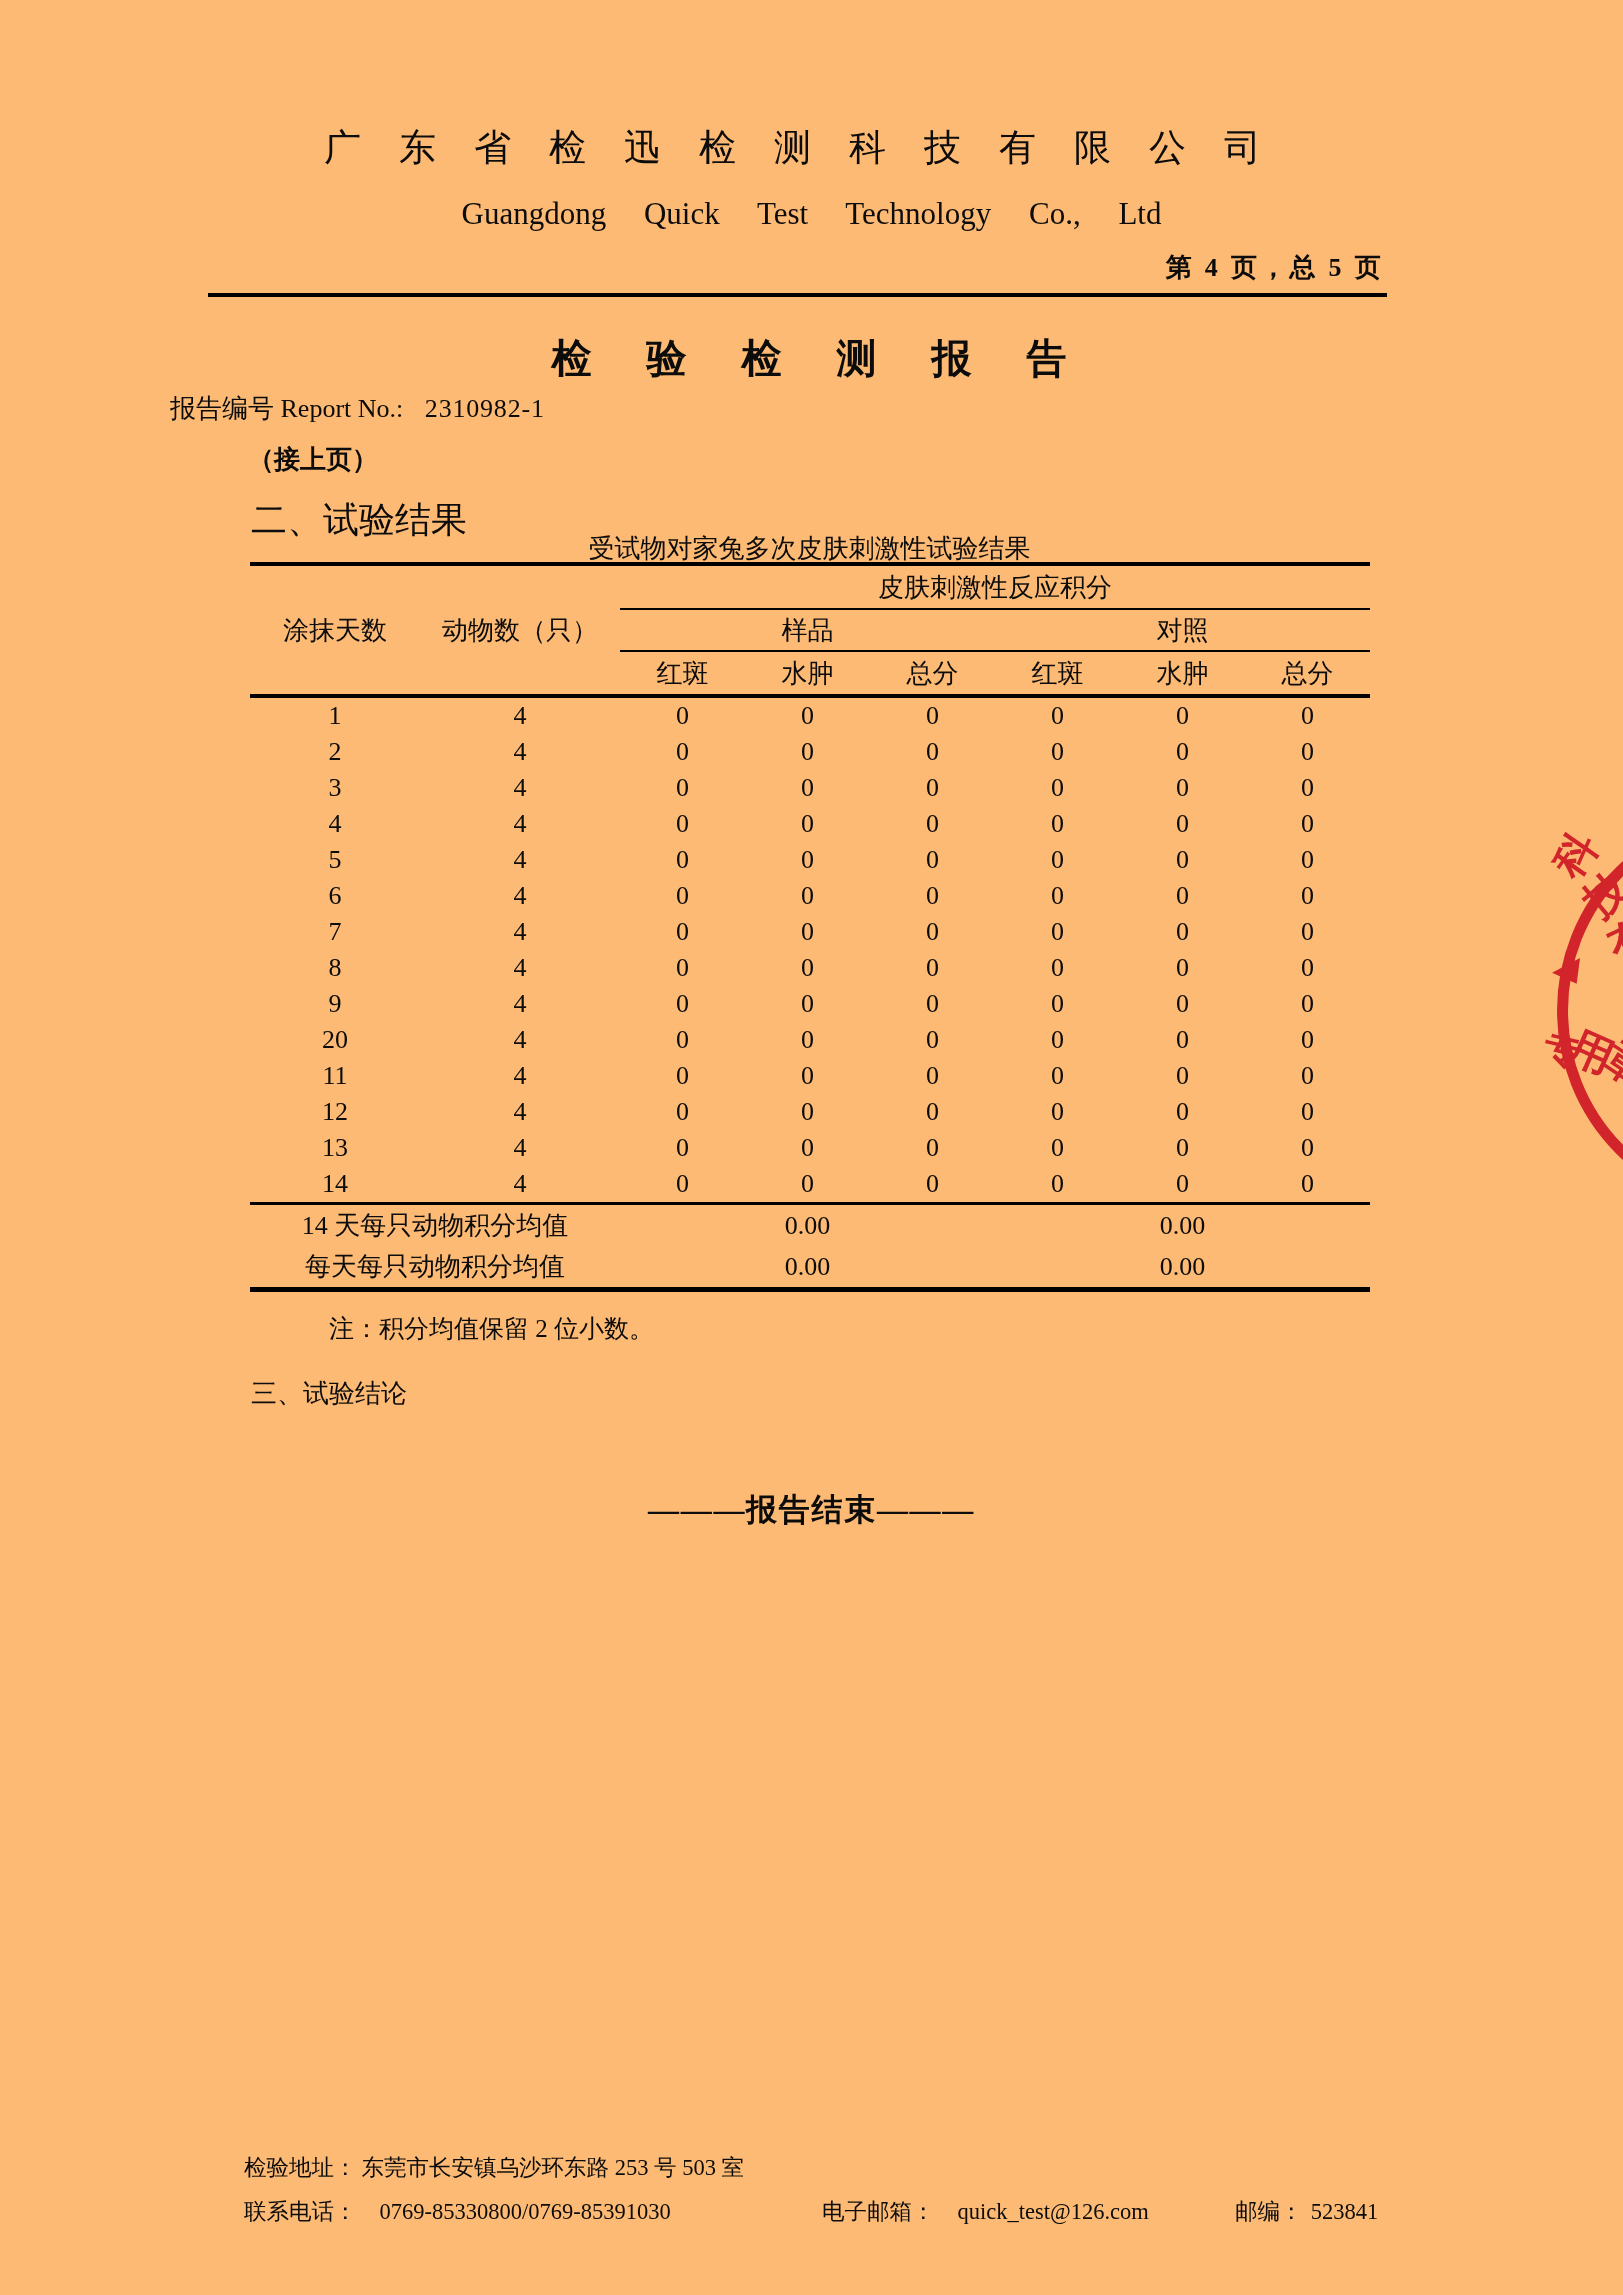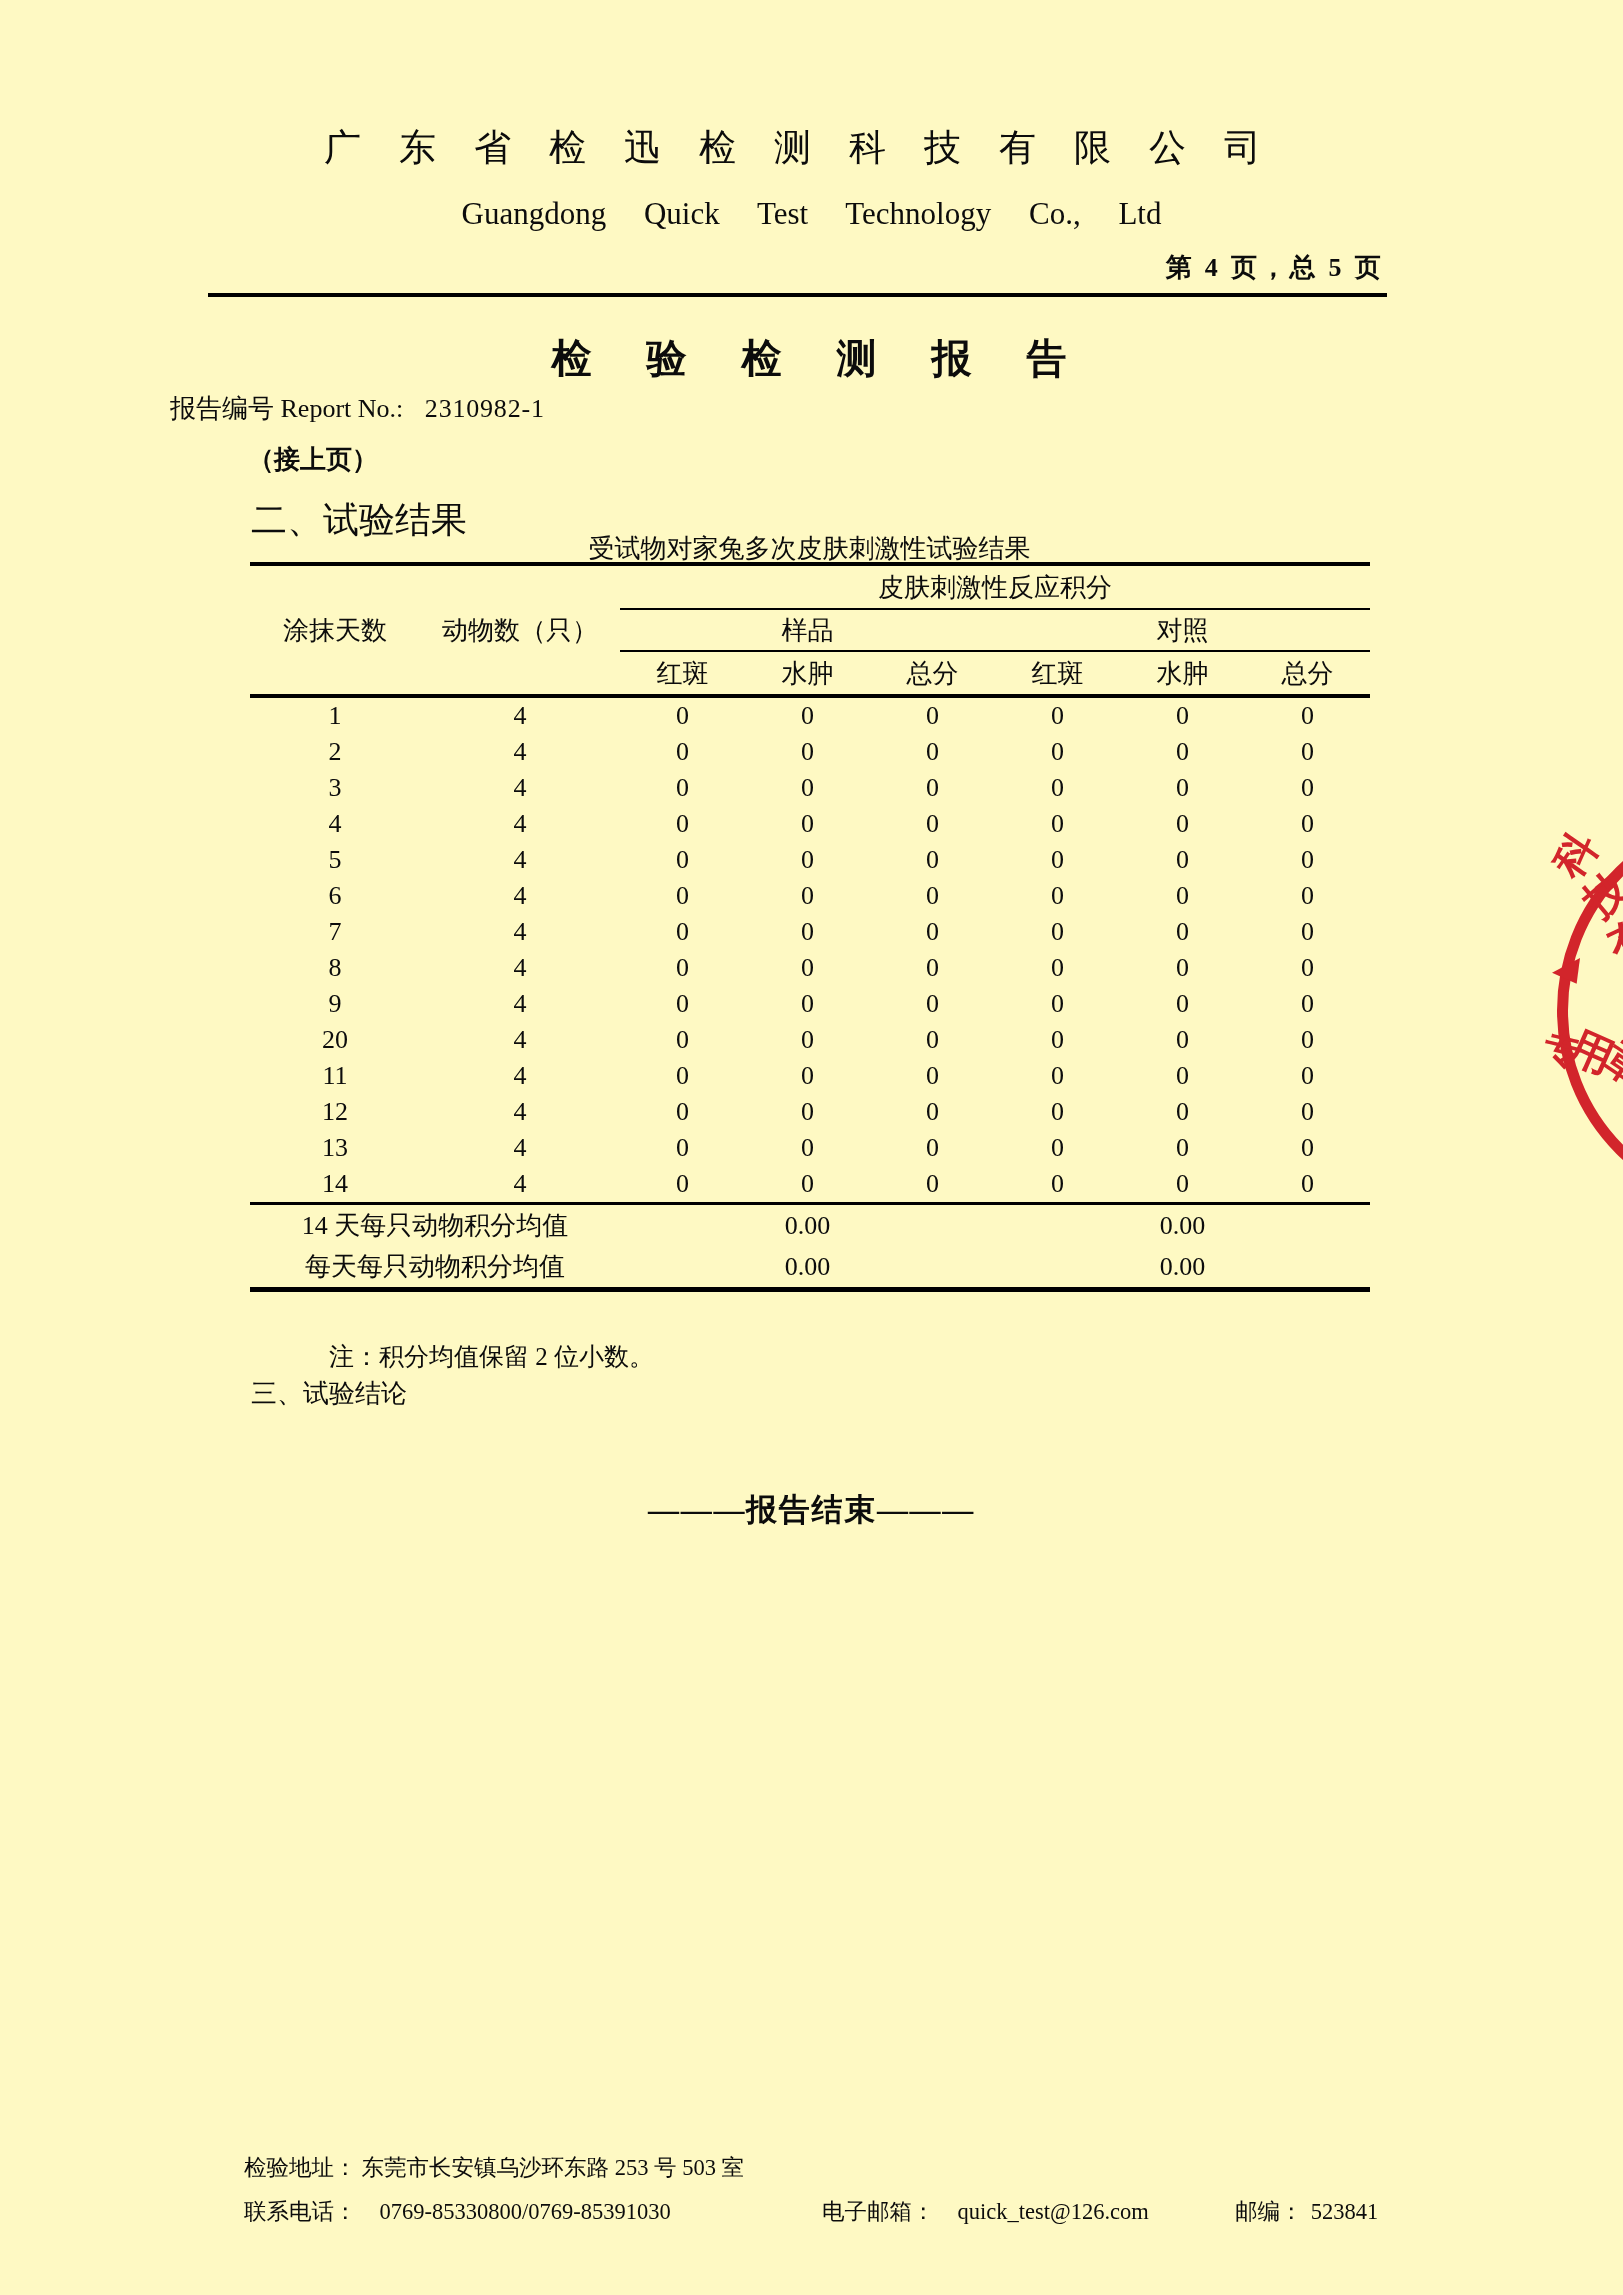--- a/index.html
+++ b/index.html
@@ -1,18 +1,18 @@
 <!DOCTYPE html>
 <html style="font-size:13.3px"><head>
 <meta charset="utf-8">
 <style>
   html,body{margin:0;padding:0;background:#777;}
   .page{
     position:relative; width:1623px; height:2295px;
-    background:#fef9c3; overflow:hidden; margin:0 auto;
+    background:#fdba74; overflow:hidden; margin:0 auto;
     font-family:"Liberation Serif","DejaVu Serif",serif;
     color:#0c0c0c;
   }
   .abs{position:absolute;}
   .center{left:0;width:1623px;text-align:center;}
 
   .company-cn{top:123px;font-size:37px;letter-spacing:38px;white-space:nowrap;}
   .company-en{top:196px;font-size:31px;word-spacing:30px;white-space:nowrap;}
   .page-info{top:250px;right:239px;font-size:26px;font-weight:bold;letter-spacing:3.3px;}
   .top-rule{top:293px;left:208px;width:1179px;height:4.2px;background:#000;}
@@ -35,21 +35,21 @@
   .report-table tr.h1 th{height:42px;}
   .report-table tr.h2 th{height:40px;}
   .report-table tr.h3 th{height:42px;}
   .report-table th.gline{border-bottom:2.5px solid #000;}
   .report-table tr.h3 th{border-bottom:4.2px solid #000;}
   .report-table th.vspan{border-bottom:4.2px solid #000;}
   .report-table tbody td{height:36px;}
   .report-table tbody tr:last-child td{border-bottom:3.3px solid #000;}
   .report-table tr.sum td{height:41px;}
 
-  .tbl-note{top:1340px;left:329px;font-size:25px;}
+  .tbl-note{top:1312px;left:329px;font-size:25px;}
   .section-3{top:1376px;left:251px;font-size:26px;}
   .conclusion{top:1439px;left:215px;width:1214px;font-size:27.4px;white-space:nowrap;}
   .end-mark{top:1489px;font-size:31px;font-weight:bold;letter-spacing:1.7px;}
 
   .footer-line1{top:2152px;left:244px;font-size:22.5px;}
   .footer-line2{top:2196px;left:0;width:1623px;font-size:22.5px;}
   .footer-line2 .f-phone{position:absolute;left:244px;top:0;}
   .footer-line2 .f-email{position:absolute;left:822px;top:0;}
   .footer-line2 .f-zip{position:absolute;left:1235px;top:0;}
   .footer-line2 .val{margin-left:23px;}

